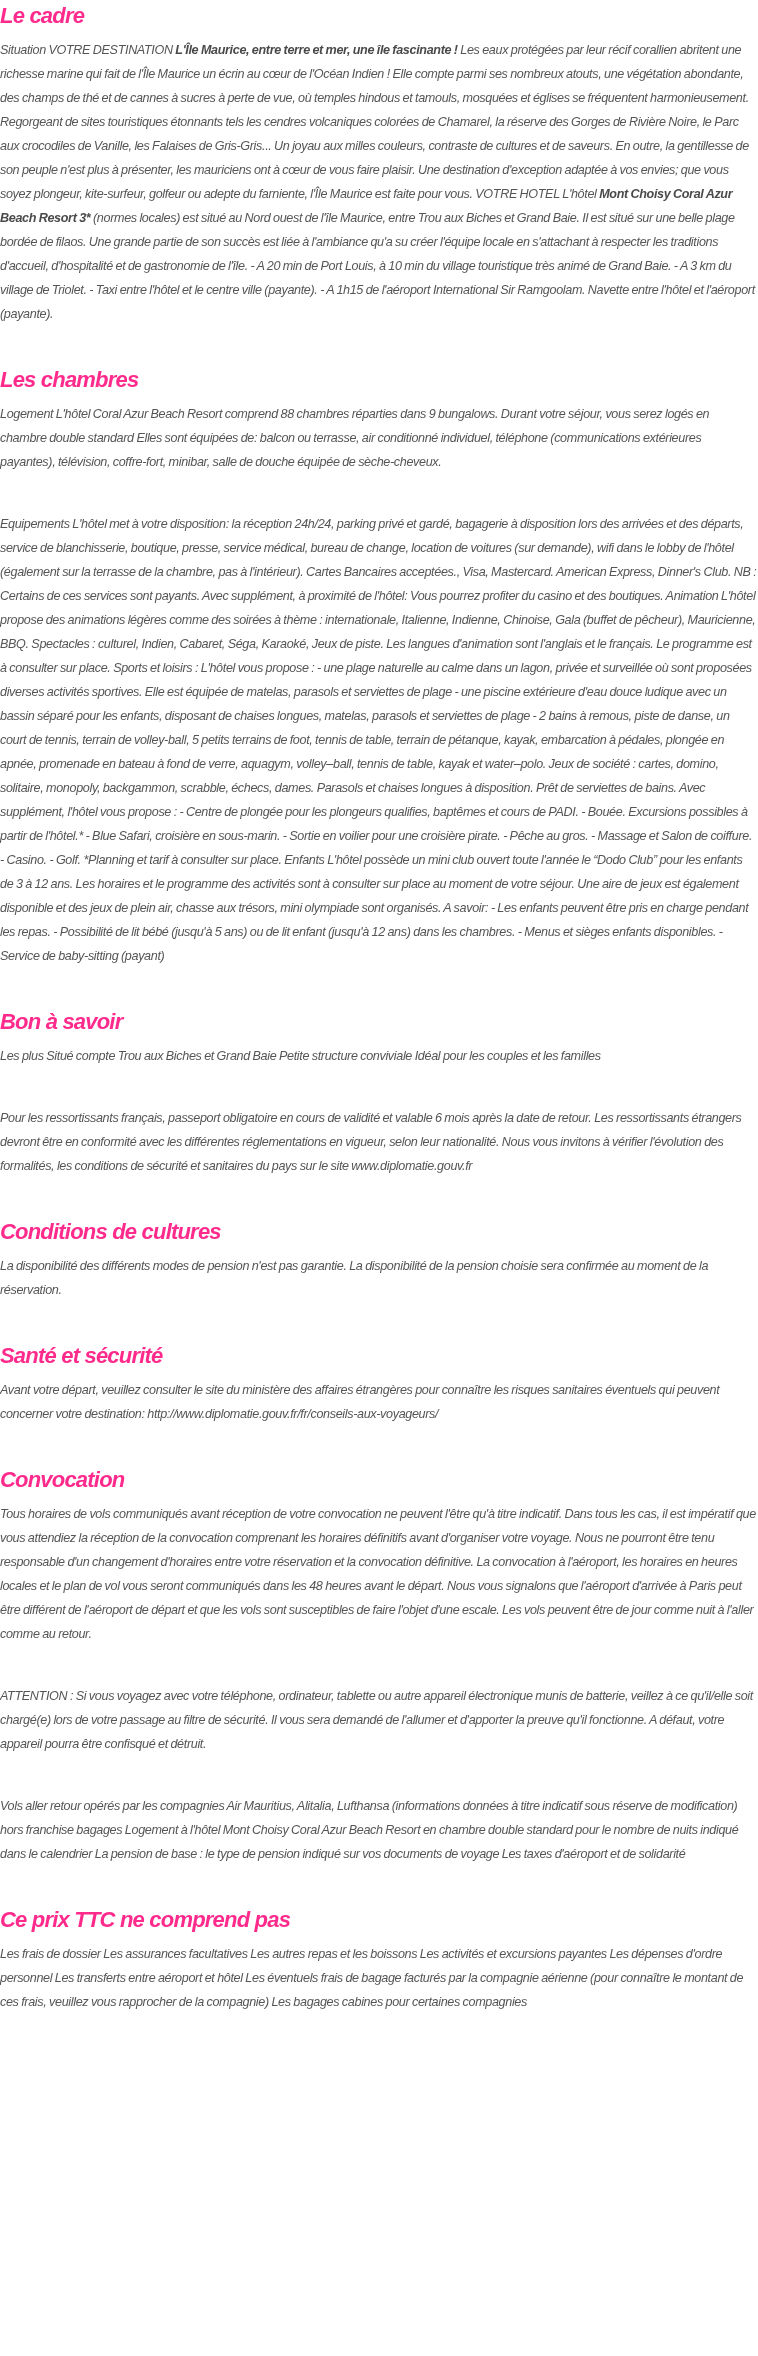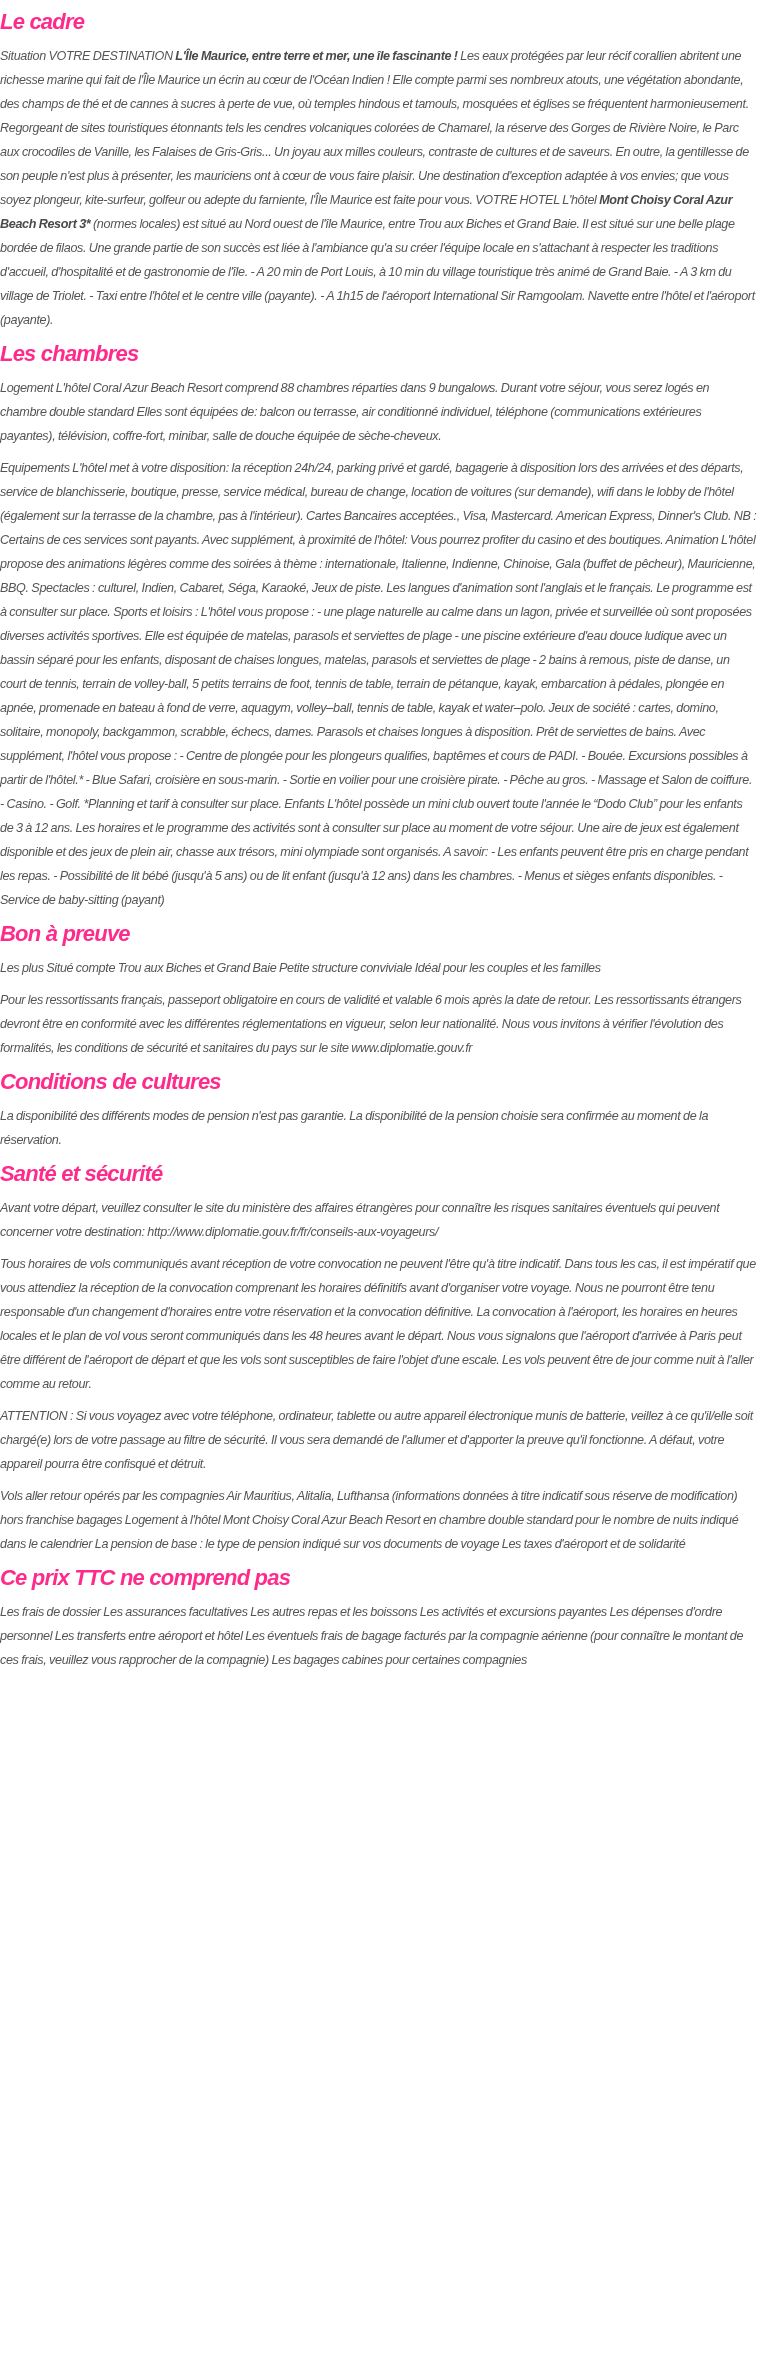--- a/index.html
+++ b/index.html
@@ -11,32 +11,32 @@
     .page { padding: 0 0 10px 0; }
     .section { margin: 0; }
     .section-title {
       font-family: "Liberation Sans", sans-serif;
       font-style: italic;
       font-weight: bold;
       color: #ff2b8c;
       font-size: 22px;
       line-height: 28px;
       margin: 0;
-      padding: 8px 0 0 0;
+      padding: 2px 0 0 0;
       letter-spacing: -0.8px;
     }
     .section-body {
       font-style: italic;
       font-size: 12.6px;
       line-height: 24px;
       margin: 8px 0 0 0;
       letter-spacing: -0.35px;
       word-spacing: -0.5px;
     }
-    .section + .section { }
+    .section + .section { margin-top: 38px; }
     strong { font-weight: bold; color: #4a4a4a; text-align: center; }
   </style>
 </head>
 <body>
 
 <div class="page">
 
   <div class="section">
     <h2 class="section-title">Le cadre</h2>
     <p class="section-body"><span>Situation VOTRE DESTINATION </span><strong>L'Île Maurice, entre terre et mer, une île fascinante !</strong><span> Les eaux protégées par leur récif corallien abritent une richesse marine qui fait de l'Île Maurice un écrin au cœur de l'Océan Indien ! Elle compte parmi ses nombreux atouts, une végétation abondante, des champs de thé et de cannes à sucres à perte de vue, où temples hindous et tamouls, mosquées et églises se fréquentent harmonieusement. Regorgeant de sites touristiques étonnants tels les cendres volcaniques colorées de Chamarel, la réserve des Gorges de Rivière Noire, le Parc aux crocodiles de Vanille, les Falaises de Gris-Gris... Un joyau aux milles couleurs, contraste de cultures et de saveurs. En outre, la gentillesse de son peuple n'est plus à présenter, les mauriciens ont à cœur de vous faire plaisir. Une destination d'exception adaptée à vos envies; que vous soyez plongeur, kite-surfeur, golfeur ou adepte du farniente, l'Île Maurice est faite pour vous. VOTRE HOTEL L'hôtel </span><strong>Mont Choisy Coral Azur Beach Resort 3*</strong><span> (normes locales) est situé au Nord ouest de l'île Maurice, entre Trou aux Biches et Grand Baie. Il est situé sur une belle plage bordée de filaos. Une grande partie de son succès est liée à l'ambiance qu'a su créer l'équipe locale en s'attachant à respecter les traditions d'accueil, d'hospitalité et de gastronomie de l'île. - A 20 min de Port Louis, à 10 min du village touristique très animé de Grand Baie. - A 3 km du village de Triolet. - Taxi entre l'hôtel et le centre ville (payante). - A 1h15 de l'aéroport International Sir Ramgoolam. Navette entre l'hôtel et l'aéroport (payante).</span></p>
@@ -45,39 +45,40 @@
   <div class="section">
     <h2 class="section-title">Les chambres</h2>
     <p class="section-body">Logement L'hôtel Coral Azur Beach Resort comprend 88 chambres réparties dans 9 bungalows. Durant votre séjour, vous serez logés en chambre double standard Elles sont équipées de: balcon ou terrasse, air conditionné individuel, téléphone (communications extérieures payantes), télévision, coffre-fort, minibar, salle de douche équipée de sèche-cheveux.</p>
   </div>
 
   <div class="section">
     <p class="section-body">Equipements L'hôtel met à votre disposition: la réception 24h/24, parking privé et gardé, bagagerie à disposition lors des arrivées et des départs, service de blanchisserie, boutique, presse, service médical, bureau de change, location de voitures (sur demande), wifi dans le lobby de l'hôtel (également sur la terrasse de la chambre, pas à l'intérieur). Cartes Bancaires acceptées., Visa, Mastercard. American Express, Dinner's Club. NB : Certains de ces services sont payants. Avec supplément, à proximité de l'hôtel: Vous pourrez profiter du casino et des boutiques. Animation L'hôtel propose des animations légères comme des soirées à thème : internationale, Italienne, Indienne, Chinoise, Gala (buffet de pêcheur), Mauricienne, BBQ. Spectacles : culturel, Indien, Cabaret, Séga, Karaoké, Jeux de piste. Les langues d'animation sont l'anglais et le français. Le programme est à consulter sur place. Sports et loisirs : L'hôtel vous propose : - une plage naturelle au calme dans un lagon, privée et surveillée où sont proposées diverses activités sportives. Elle est équipée de matelas, parasols et serviettes de plage - une piscine extérieure d'eau douce ludique avec un bassin séparé pour les enfants, disposant de chaises longues, matelas, parasols et serviettes de plage - 2 bains à remous, piste de danse, un court de tennis, terrain de volley-ball, 5 petits terrains de foot, tennis de table, terrain de pétanque, kayak, embarcation à pédales, plongée en apnée, promenade en bateau à fond de verre, aquagym, volley–ball, tennis de table, kayak et water–polo. Jeux de société : cartes, domino, solitaire, monopoly, backgammon, scrabble, échecs, dames. Parasols et chaises longues à disposition. Prêt de serviettes de bains. Avec supplément, l'hôtel vous propose : - Centre de plongée pour les plongeurs qualifies, baptêmes et cours de PADI. - Bouée. Excursions possibles à partir de l'hôtel.* - Blue Safari, croisière en sous-marin. - Sortie en voilier pour une croisière pirate. - Pêche au gros. - Massage et Salon de coiffure. - Casino. - Golf. *Planning et tarif à consulter sur place. Enfants L'hôtel possède un mini club ouvert toute l'année le “Dodo Club” pour les enfants de 3 à 12 ans. Les horaires et le programme des activités sont à consulter sur place au moment de votre séjour. Une aire de jeux est également disponible et des jeux de plein air, chasse aux trésors, mini olympiade sont organisés. A savoir: - Les enfants peuvent être pris en charge pendant les repas. - Possibilité de lit bébé (jusqu'à 5 ans) ou de lit enfant (jusqu'à 12 ans) dans les chambres. - Menus et sièges enfants disponibles. - Service de baby-sitting (payant)</p>
   </div>
 
   <div class="section">
-    <h2 class="section-title">Bon à preuve</h2>
+    <h2 class="section-title">Bon à savoir</h2>
     <p class="section-body">Les plus Situé compte Trou aux Biches et Grand Baie Petite structure conviviale Idéal pour les couples et les familles</p>
   </div>
 
   <div class="section">
     <p class="section-body">Pour les ressortissants français, passeport obligatoire en cours de validité et valable 6 mois après la date de retour. Les ressortissants étrangers devront être en conformité avec les différentes réglementations en vigueur, selon leur nationalité. Nous vous invitons à vérifier l'évolution des formalités, les conditions de sécurité et sanitaires du pays sur le site www.diplomatie.gouv.fr</p>
   </div>
 
   <div class="section">
     <h2 class="section-title">Conditions de cultures</h2>
     <p class="section-body">La disponibilité des différents modes de pension n'est pas garantie. La disponibilité de la pension choisie sera confirmée au moment de la réservation.</p>
   </div>
 
   <div class="section">
     <h2 class="section-title">Santé et sécurité</h2>
     <p class="section-body">Avant votre départ, veuillez consulter le site du ministère des affaires étrangères pour connaître les risques sanitaires éventuels qui peuvent concerner votre destination: http://www.diplomatie.gouv.fr/fr/conseils-aux-voyageurs/</p>
   </div>
 
   <div class="section">
+    <h2 class="section-title">Convocation</h2>
     <p class="section-body">Tous horaires de vols communiqués avant réception de votre convocation ne peuvent l'être qu'à titre indicatif. Dans tous les cas, il est impératif que vous attendiez la réception de la convocation comprenant les horaires définitifs avant d'organiser votre voyage. Nous ne pourront être tenu responsable d'un changement d'horaires entre votre réservation et la convocation définitive. La convocation à l'aéroport, les horaires en heures locales et le plan de vol vous seront communiqués dans les 48 heures avant le départ. Nous vous signalons que l'aéroport d'arrivée à Paris peut être différent de l'aéroport de départ et que les vols sont susceptibles de faire l'objet d'une escale. Les vols peuvent être de jour comme nuit à l'aller comme au retour.</p>
   </div>
 
   <div class="section">
     <p class="section-body">ATTENTION : Si vous voyagez avec votre téléphone, ordinateur, tablette ou autre appareil électronique munis de batterie, veillez à ce qu'il/elle soit chargé(e) lors de votre passage au filtre de sécurité. Il vous sera demandé de l'allumer et d'apporter la preuve qu'il fonctionne. A défaut, votre appareil pourra être confisqué et détruit.</p>
   </div>
 
   <div class="section">
     <p class="section-body">Vols aller retour opérés par les compagnies Air Mauritius, Alitalia, Lufthansa (informations données à titre indicatif sous réserve de modification) hors franchise bagages Logement à l'hôtel Mont Choisy Coral Azur Beach Resort en chambre double standard pour  le nombre de nuits indiqué dans le calendrier La pension de base : le type de pension indiqué sur vos documents de voyage Les taxes d'aéroport et de solidarité</p>
   </div>

